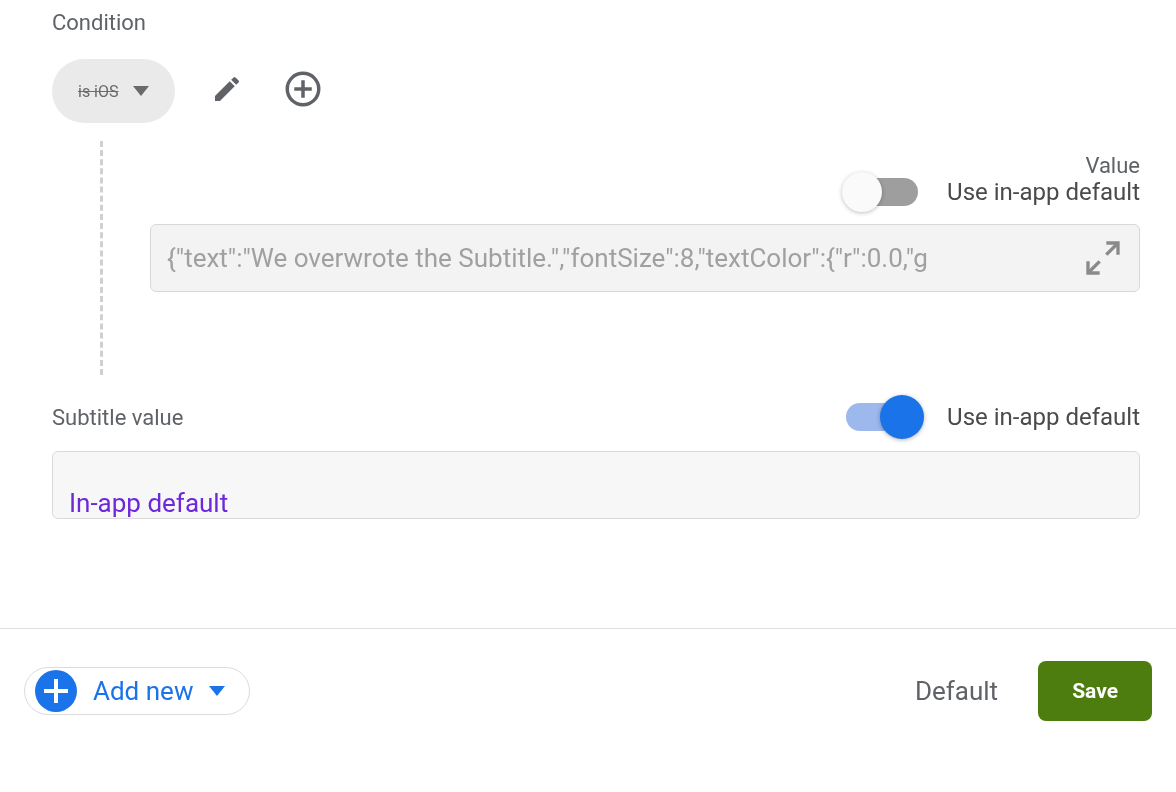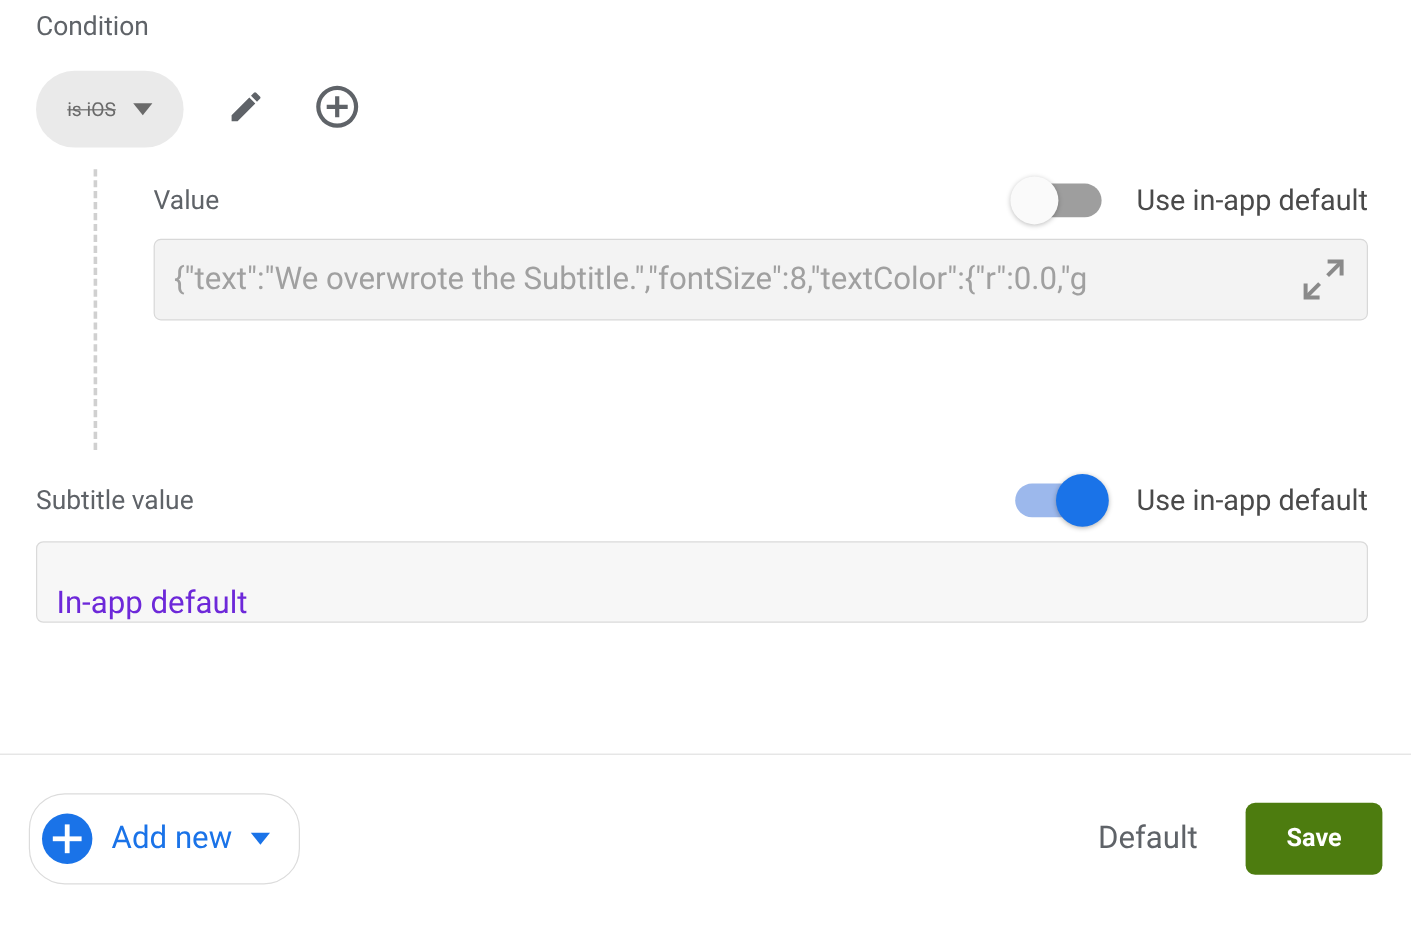--- a/index.html
+++ b/index.html
@@ -7,21 +7,21 @@
     margin: 0;
     padding: 0;
     font-family: Roboto, "Helvetica Neue", Arial, sans-serif;
     background: #ffffff;
     color: #5f6368;
     width: 1176px;
     height: 792px;
     overflow: hidden;
   }
   .content {
-    padding: 10px 36px 0 30px;
+    padding: 10px 36px 0 52px;
   }
   .section-label {
     font-size: 22px;
     color: #5f6368;
     margin-bottom: 24px;
   }
   
   .chip-row {
     display: flex;
     align-items: center;
@@ -70,23 +70,24 @@
   .value-block::before {
     content: "";
     position: absolute;
     left: 48px;
     top: -12px;
     bottom: 8px;
     border-left: 3px dashed #d0d0d0;
   }
   .value-row {
     display: flex;
-    align-items: center;
+    align-items: flex-end;
     justify-content: space-between;
     margin-bottom: 18px;
+    flex-direction: column;
   }
   .toggle-wrap {
     display: flex;
     align-items: center;
     gap: 29px;
   }
   .toggle-label {
     font-size: 24px;
     color: #4a4a4a;
   }
@@ -177,21 +178,21 @@
     border-top: 1px solid #e0e0e0;
     padding: 32px 24px 0 24px;
     display: flex;
     align-items: center;
     justify-content: space-between;
   }
   .add-new-btn {
     display: inline-flex;
     align-items: center;
     gap: 16px;
-    height: 76px;
+    height: 48px;
     padding: 0 24px 0 10px;
     border: 1px solid #dcdcdc;
     border-radius: 30px;
     color: #1a73e8;
     font-size: 26px;
     cursor: pointer;
     background: #fff;
   }
   .add-new-btn .plus {
     width: 42px; height: 42px;

